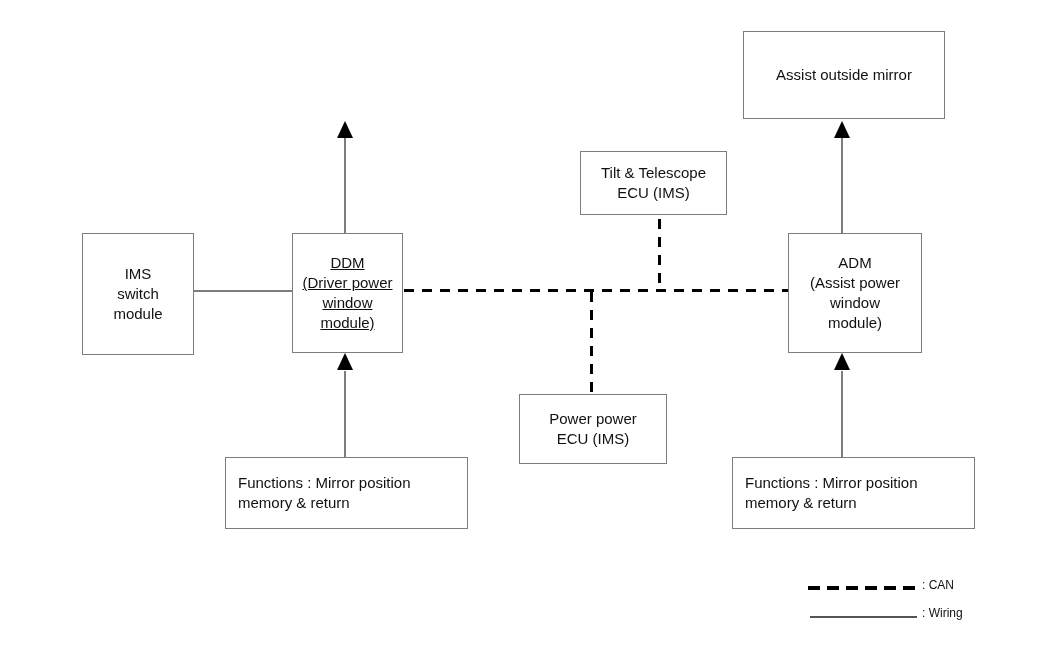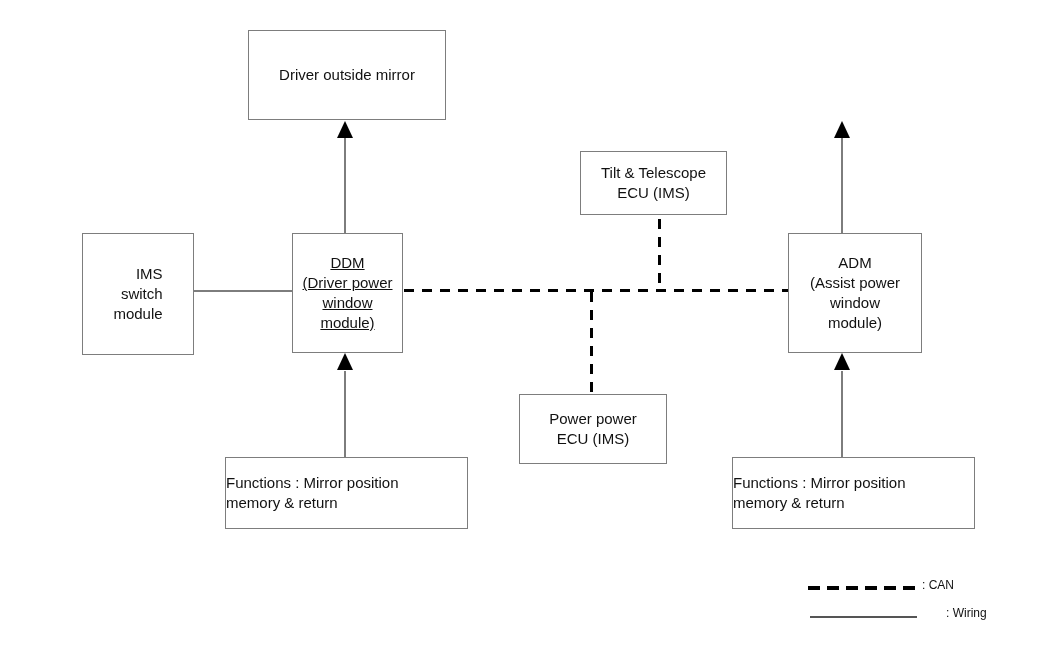--- a/index.html
+++ b/index.html
@@ -21,20 +21,21 @@
     justify-content: center;
     text-align: center;
     white-space: pre-line;
     font-size: 15px;
     line-height: 1.32;
     box-sizing: border-box;
   }
   .box.left-text {
     justify-content: flex-start;
     text-align: left;
+    padding-left: 12px;
     padding-right: 8px;
   }
   .vline { position: absolute; width: 2px; background: #7d7d7d; }
   .hline { position: absolute; height: 2px; background: #7d7d7d; }
   .arrow-up {
     position: absolute;
     width: 0; height: 0;
     border-left: 8px solid transparent;
     border-right: 8px solid transparent;
     border-bottom: 17px solid #000000;
@@ -50,39 +51,39 @@
   .legend-can-sample {
     position: absolute; left: 808px; top: 586px; width: 110px; height: 4px;
     background-image: repeating-linear-gradient(90deg, #000 0 12px, transparent 12px 19px);
   }
   .legend-wire-sample {
     position: absolute; left: 810px; top: 616px; width: 107px; height: 2px;
     background: #555555;
   }
   .legend-label { position: absolute; font-size: 12px; line-height: 1.2; }
   .legend-label.can { left: 922px; top: 578px; }
-  .legend-label.wiring { left: 922px; top: 606px; margin-left: 24px; }
+  .legend-label.wiring { left: 922px; top: 606px; }
 
   
   .b-driver-mirror  { left: 248px; top: 30px;  width: 198px; height: 90px; }
   .b-assist-mirror  { left: 743px; top: 31px;  width: 202px; height: 88px; }
   .b-tilt-ecu       { left: 580px; top: 151px; width: 147px; height: 64px; }
-  .b-ims-switch     { left: 82px;  top: 233px; width: 112px; height: 122px; text-align: right; }
+  .b-ims-switch     { left: 82px;  top: 233px; width: 112px; height: 122px; }
   .b-ddm            { left: 292px; top: 233px; width: 111px; height: 120px; text-decoration: underline; }
   .b-adm            { left: 788px; top: 233px; width: 134px; height: 120px; }
   .b-power-seat     { left: 519px; top: 394px; width: 148px; height: 70px; }
   .b-func-left      { left: 225px; top: 457px; width: 243px; height: 72px; }
   .b-func-right     { left: 732px; top: 457px; width: 243px; height: 72px; }
 </style>
 </head>
 <body>
 
 <div class="canvas">
 
-  <div class="box b-driver-mirror">Driver outside mirror</div>
+  <div class="box b-assist-mirror">Assist outside mirror</div>
   <div class="box b-tilt-ecu">Tilt &amp; Telescope
 ECU (IMS)</div>
   <div class="box b-ims-switch">IMS
 switch
 module</div>
   <div class="box b-ddm">DDM
 (Driver power
 window
 module)</div>
   <div class="box b-adm">ADM

